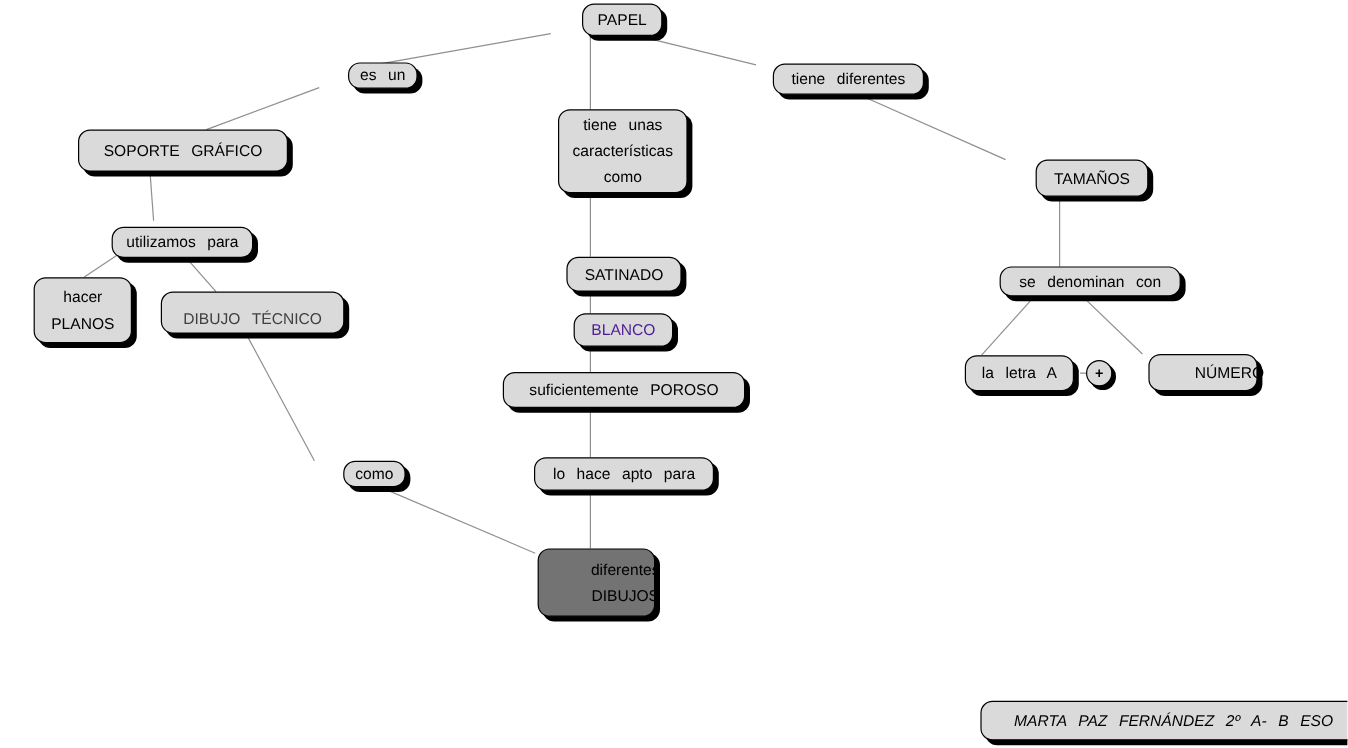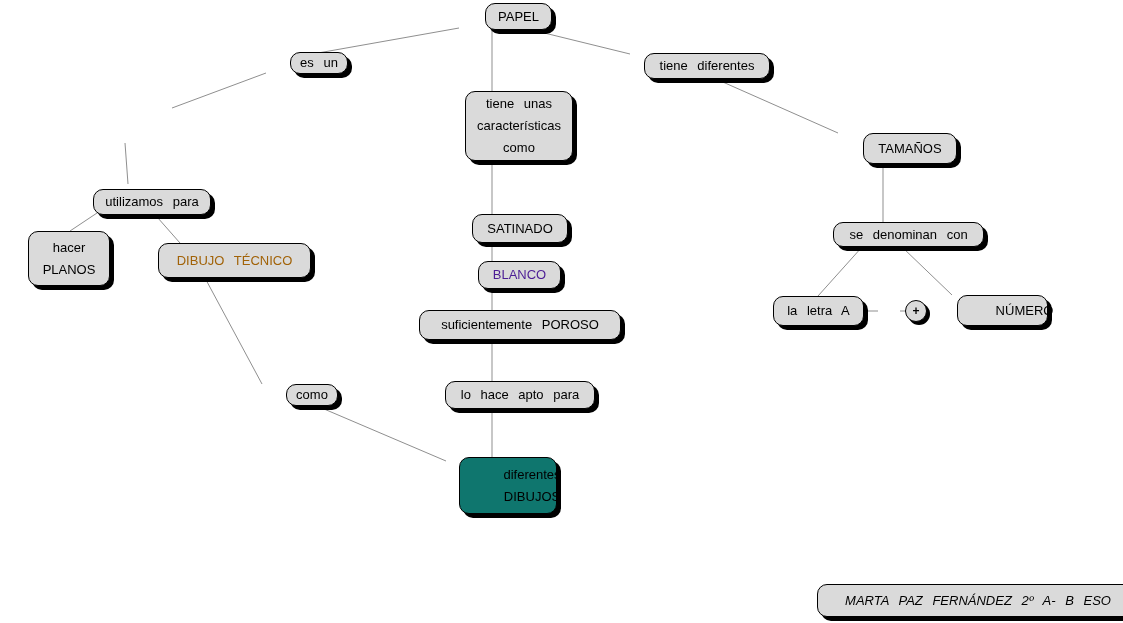--- a/index.html
+++ b/index.html
@@ -84,28 +84,31 @@
       <line x1="849" y1="311" x2="878" y2="311" stroke="#8f8f8f" stroke-width="1"></line>
       <line x1="900" y1="311" x2="930" y2="311" stroke="#8f8f8f" stroke-width="1"></line>
     </svg>
   <div class="nodes-layer" id="nodes-layer">
       <div class="node" style="left: 458px; top: 3px; width: 67px; height: 27px; background: rgb(218, 218, 218); color: rgb(0, 0, 0);">
         <div class="node-line">PAPEL</div>
       </div>
       <div class="node" style="left: 263px; top: 52px; width: 58px; height: 22px; background: rgb(218, 218, 218); color: rgb(0, 0, 0);">
         <div class="node-line">es un</div>
       </div>
+      <div class="node" style="left: 38px; top: 108px; width: 175px; height: 35px; background: rgb(218, 218, 218); color: rgb(0, 0, 0);">
+        <div class="node-line">SOPORTE GRÁFICO</div>
+      </div>
       <div class="node" style="left: 66px; top: 189px; width: 118px; height: 26px; background: rgb(218, 218, 218); color: rgb(0, 0, 0);">
         <div class="node-line">utilizamos para</div>
       </div>
       <div class="node" style="left: 1px; top: 231px; width: 82px; height: 55px; background: rgb(218, 218, 218); color: rgb(0, 0, 0);">
         <div class="node-line">hacer</div>
         <div class="node-line">PLANOS</div>
       </div>
-      <div class="node" style="left: 131px; top: 243px; width: 153px; height: 35px; background: rgb(218, 218, 218); color: #a16207;">
+      <div class="node" style="left: 107px; top: 243px; width: 153px; height: 35px; background: rgb(218, 218, 218); color: #404040; justify-content: flex-end;">
         <div class="node-line">DIBUJO TÉCNICO</div>
       </div>
       <div class="node" style="left: 259px; top: 384px; width: 52px; height: 22px; background: rgb(218, 218, 218); color: rgb(0, 0, 0);">
         <div class="node-line">como</div>
       </div>
       <div class="node" style="left: 438px; top: 91px; width: 108px; height: 70px; background: rgb(218, 218, 218); color: rgb(0, 0, 0);">
         <div class="node-line">tiene unas</div>
         <div class="node-line">características</div>
         <div class="node-line">como</div>
       </div>
@@ -114,34 +117,34 @@
       </div>
       <div class="node" style="left: 451px; top: 261px; width: 83px; height: 28px; background: rgb(218, 218, 218); color: #4c1d95;">
         <div class="node-line">BLANCO</div>
       </div>
       <div class="node" style="left: 392px; top: 310px; width: 202px; height: 30px; background: rgb(218, 218, 218); color: rgb(0, 0, 0);">
         <div class="node-line">suficientemente POROSO</div>
       </div>
       <div class="node" style="left: 418px; top: 381px; width: 150px; height: 28px; background: rgb(218, 218, 218); color: rgb(0, 0, 0);">
         <div class="node-line">lo hace apto para</div>
       </div>
-      <div class="node" style="left: 432px; top: 457px; width: 98px; height: 57px; background: #0f766e; color: rgb(0, 0, 0); padding-left: 48px;">
+      <div class="node" style="left: 421px; top: 457px; width: 98px; height: 57px; background: #737373; color: rgb(0, 0, 0); padding-left: 48px;">
         <div class="node-line">diferentes</div>
         <div class="node-line">DIBUJOS</div>
       </div>
       <div class="node" style="left: 617px; top: 53px; width: 126px; height: 26px; background: rgb(218, 218, 218); color: rgb(0, 0, 0);">
         <div class="node-line">tiene diferentes</div>
       </div>
       <div class="node" style="left: 836px; top: 133px; width: 94px; height: 31px; background: rgb(218, 218, 218); color: rgb(0, 0, 0);">
         <div class="node-line">TAMAÑOS</div>
       </div>
       <div class="node" style="left: 806px; top: 222px; width: 151px; height: 25px; background: rgb(218, 218, 218); color: rgb(0, 0, 0);">
         <div class="node-line">se denominan con</div>
       </div>
-      <div class="node" style="left: 746px; top: 296px; width: 91px; height: 30px; background: rgb(218, 218, 218); color: rgb(0, 0, 0); text-align: center;">
+      <div class="node" style="left: 777px; top: 296px; width: 91px; height: 30px; background: rgb(218, 218, 218); color: rgb(0, 0, 0); text-align: center;">
         <div class="node-line">la letra A</div>
       </div>
       <div class="node junction" style="left: 878px; top: 300px; width: 22px; height: 22px; background: rgb(218, 218, 218); color: rgb(0, 0, 0);">
         <div class="node-line">+</div>
       </div>
       <div class="node" style="left: 930px; top: 295px; width: 91px; height: 31px; background: rgb(218, 218, 218); color: rgb(0, 0, 0); padding-left: 44px;">
         <div class="node-line">NÚMERO</div>
       </div>
       <div class="node" style="left: 790px; top: 584px; width: 322px; height: 33px; background: rgb(218, 218, 218); color: rgb(0, 0, 0); font-style: italic;">
         <div class="node-line">MARTA PAZ FERNÁNDEZ 2º A- B ESO</div>

